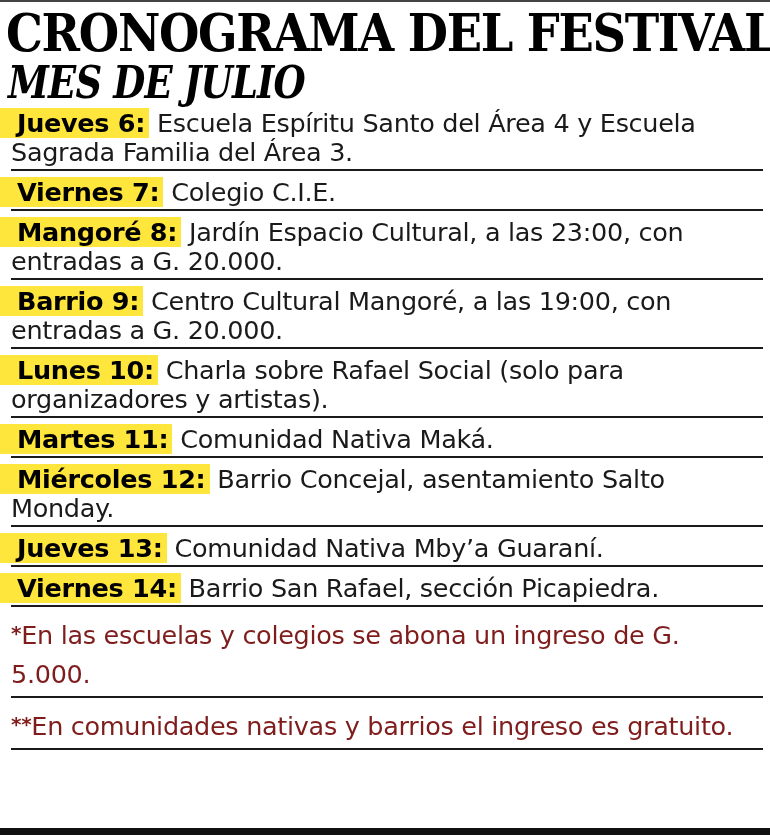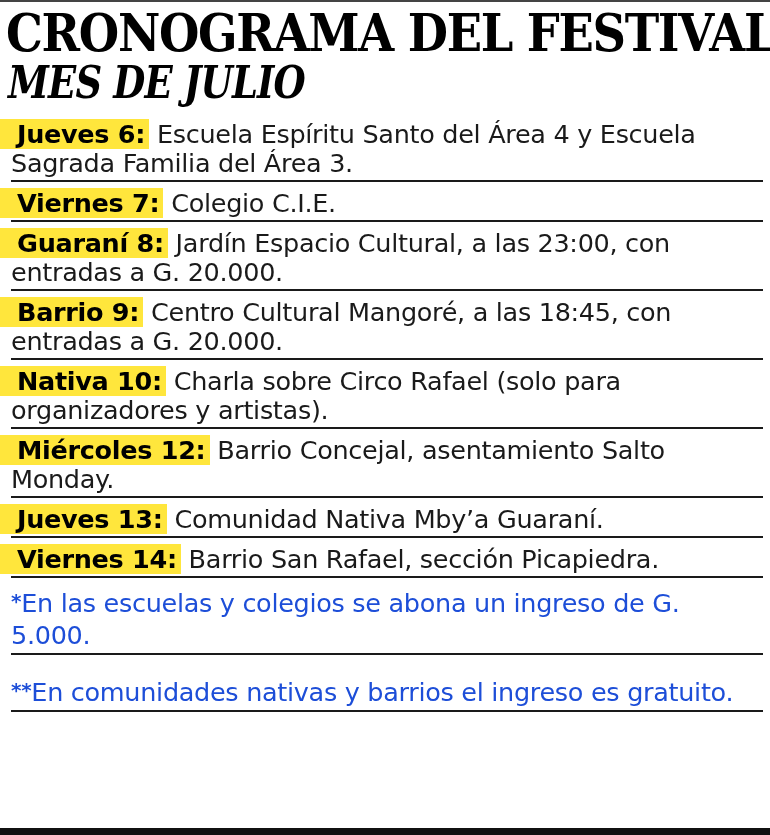--- a/index.html
+++ b/index.html
@@ -47,21 +47,21 @@
       line-height: 50px;
       letter-spacing: -1px;
       color: #000;
       white-space: nowrap;
       transform: scaleX(0.84);
       transform-origin: left top;
     }
     .schedule {
       position: absolute;
       left: 11px;
-      top: 117px;
+      top: 106px;
       width: 752px;
     }
     .row {
       border-bottom: 2.5px solid #1a1a1a;
       padding: 3px 0 2px 0;
       margin-bottom: 4px;
       font-size: 25.5px;
       line-height: 29px;
       letter-spacing: -0.3px;
       color: #1a1a1a;
@@ -73,25 +73,25 @@
       padding: 0 4px 0 6px;
       margin-left: -11px;
       padding-left: 17px;
     }
     .row .desc {
       font-weight: normal;
     }
     .note {
       border-bottom: 2.5px solid #1a1a1a;
       padding: 3px 0 2px 0;
-      margin-bottom: 16px;
+      margin-bottom: 4px;
       font-size: 25.5px;
-      line-height: 32px;
+      line-height: 39px;
       letter-spacing: -0.3px;
-      color: #1d4ed8;
+      color: #7f1d1d;
     }
     .note .mark {
       font-weight: bold;
       font-size: 20px;
       vertical-align: 4px;
     }
     .bottom-bar {
       position: absolute;
       left: 0; top: 828px;
       width: 770px; height: 7px;
@@ -109,30 +109,34 @@
 <div class="schedule">
   <div class="row">
     <span class="day">Jueves 6:</span>
     <span class="desc">Escuela Espíritu Santo del Área 4 y Escuela Sagrada Familia del Área 3.</span>
   </div>
   <div class="row">
     <span class="day">Viernes 7:</span>
     <span class="desc">Colegio C.I.E.</span>
   </div>
   <div class="row">
-    <span class="day">Guaraní 8:</span>
+    <span class="day">Mangoré 8:</span>
     <span class="desc">Jardín Espacio Cultural, a las 23:00, con entradas a G. 20.000.</span>
   </div>
   <div class="row">
     <span class="day">Barrio 9:</span>
-    <span class="desc">Centro Cultural Mangoré, a las 18:45, con entradas a G. 20.000.</span>
+    <span class="desc">Centro Cultural Mangoré, a las 19:00, con entradas a G. 20.000.</span>
   </div>
   <div class="row">
-    <span class="day">Nativa 10:</span>
-    <span class="desc">Charla sobre Circo Rafael (solo para organizadores y artistas).</span>
+    <span class="day">Lunes 10:</span>
+    <span class="desc">Charla sobre Rafael Social (solo para organizadores y artistas).</span>
+  </div>
+  <div class="row">
+    <span class="day">Martes 11:</span>
+    <span class="desc">Comunidad Nativa Maká.</span>
   </div>
   <div class="row">
     <span class="day">Miércoles 12:</span>
     <span class="desc">Barrio Concejal, asentamiento Salto Monday.</span>
   </div>
   <div class="row">
     <span class="day">Jueves 13:</span>
     <span class="desc">Comunidad Nativa Mby’a Guaraní.</span>
   </div>
   <div class="row">

